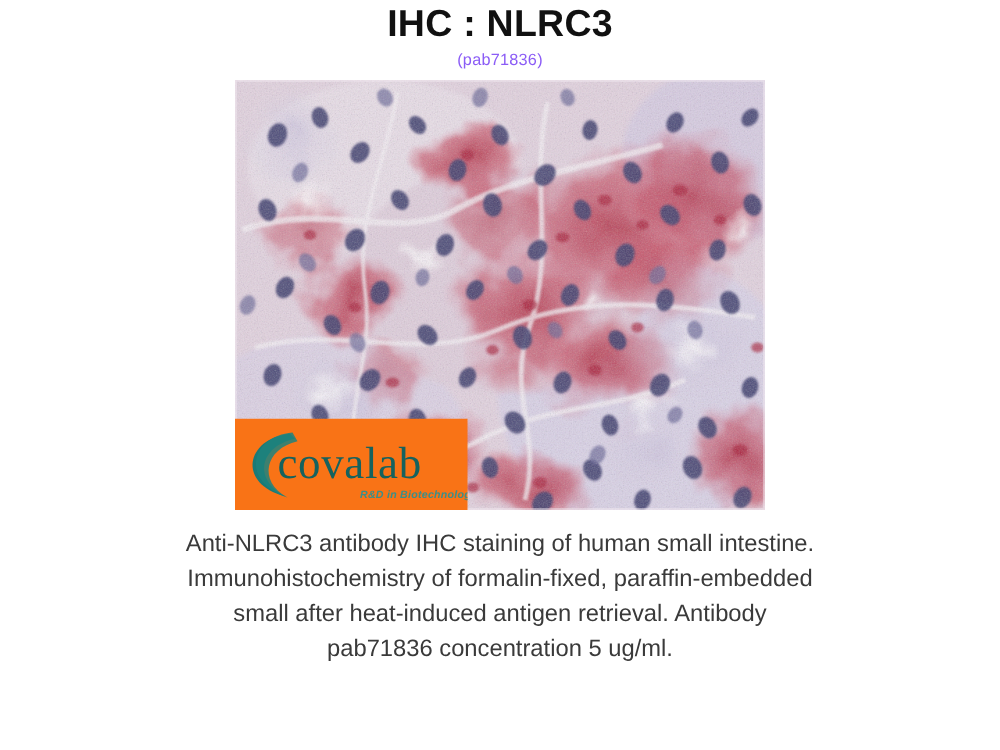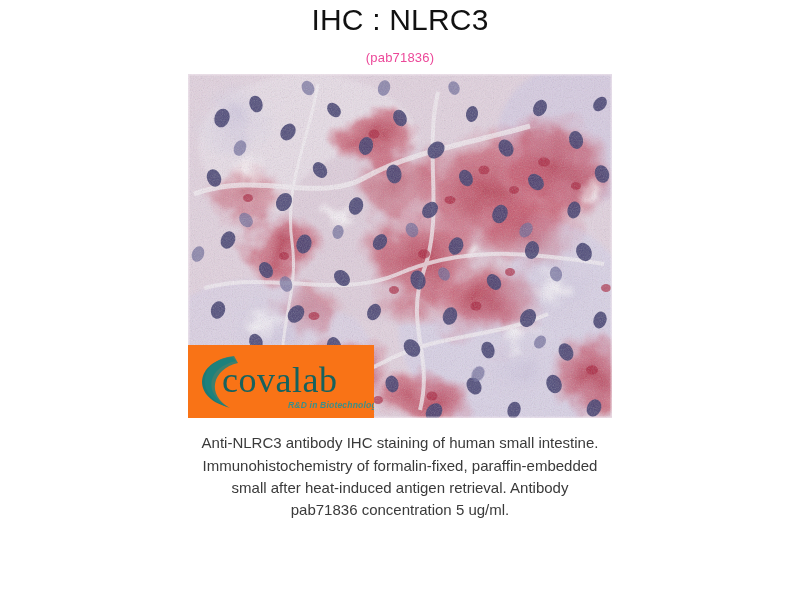--- a/index.html
+++ b/index.html
@@ -28,31 +28,31 @@
   }
 
   
   .title-block {
     width: 100%;
     text-align: center;
     padding-top: 2px;
   }
   .title-line {
     font-size: 30px;
-    font-weight: normal;
+    font-weight: bold;
     line-height: 1.22;
     letter-spacing: 0.2px;
     color: #111111;
     white-space: pre;
   }
   .subtitle {
     font-size: 13px;
-    color: #ec4899;
+    color: #8b5cf6;
     line-height: 1.3;
-    margin-top: 11px;
+    margin-top: 1px;
     letter-spacing: 0.2px;
   }
 
   
   .figure-wrap {
     position: relative;
     width: 424px;
     height: 344px;
     margin-top: 8px;
     background: #e8dce8;
@@ -82,21 +82,21 @@
     top: 0;
     width: 186px;
     height: 73px;
   }
 
   
   .caption {
     width: 660px;
     margin-top: 14px;
     text-align: center;
-    font-size: 15px;
+    font-size: 19px;
     line-height: 1.47;
     color: #3a3a3a;
   }
   .caption-line {
     display: block;
     white-space: pre;
   }
 </style>
 </head>
 <body>

